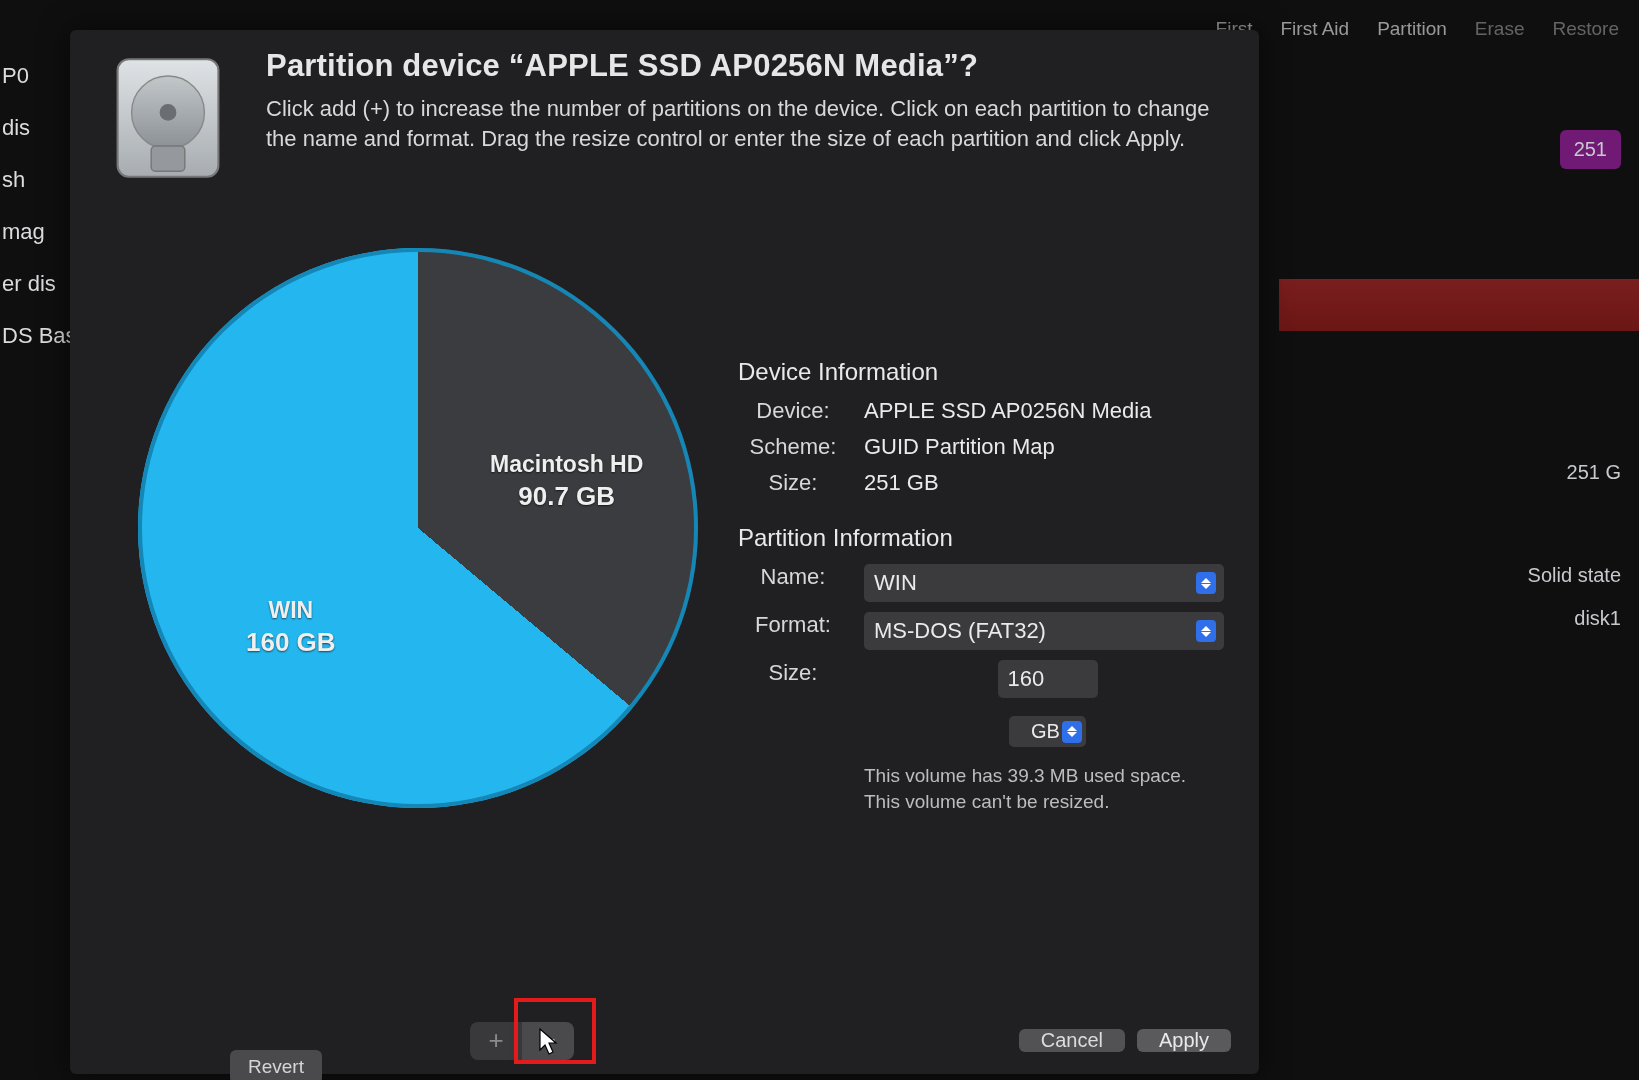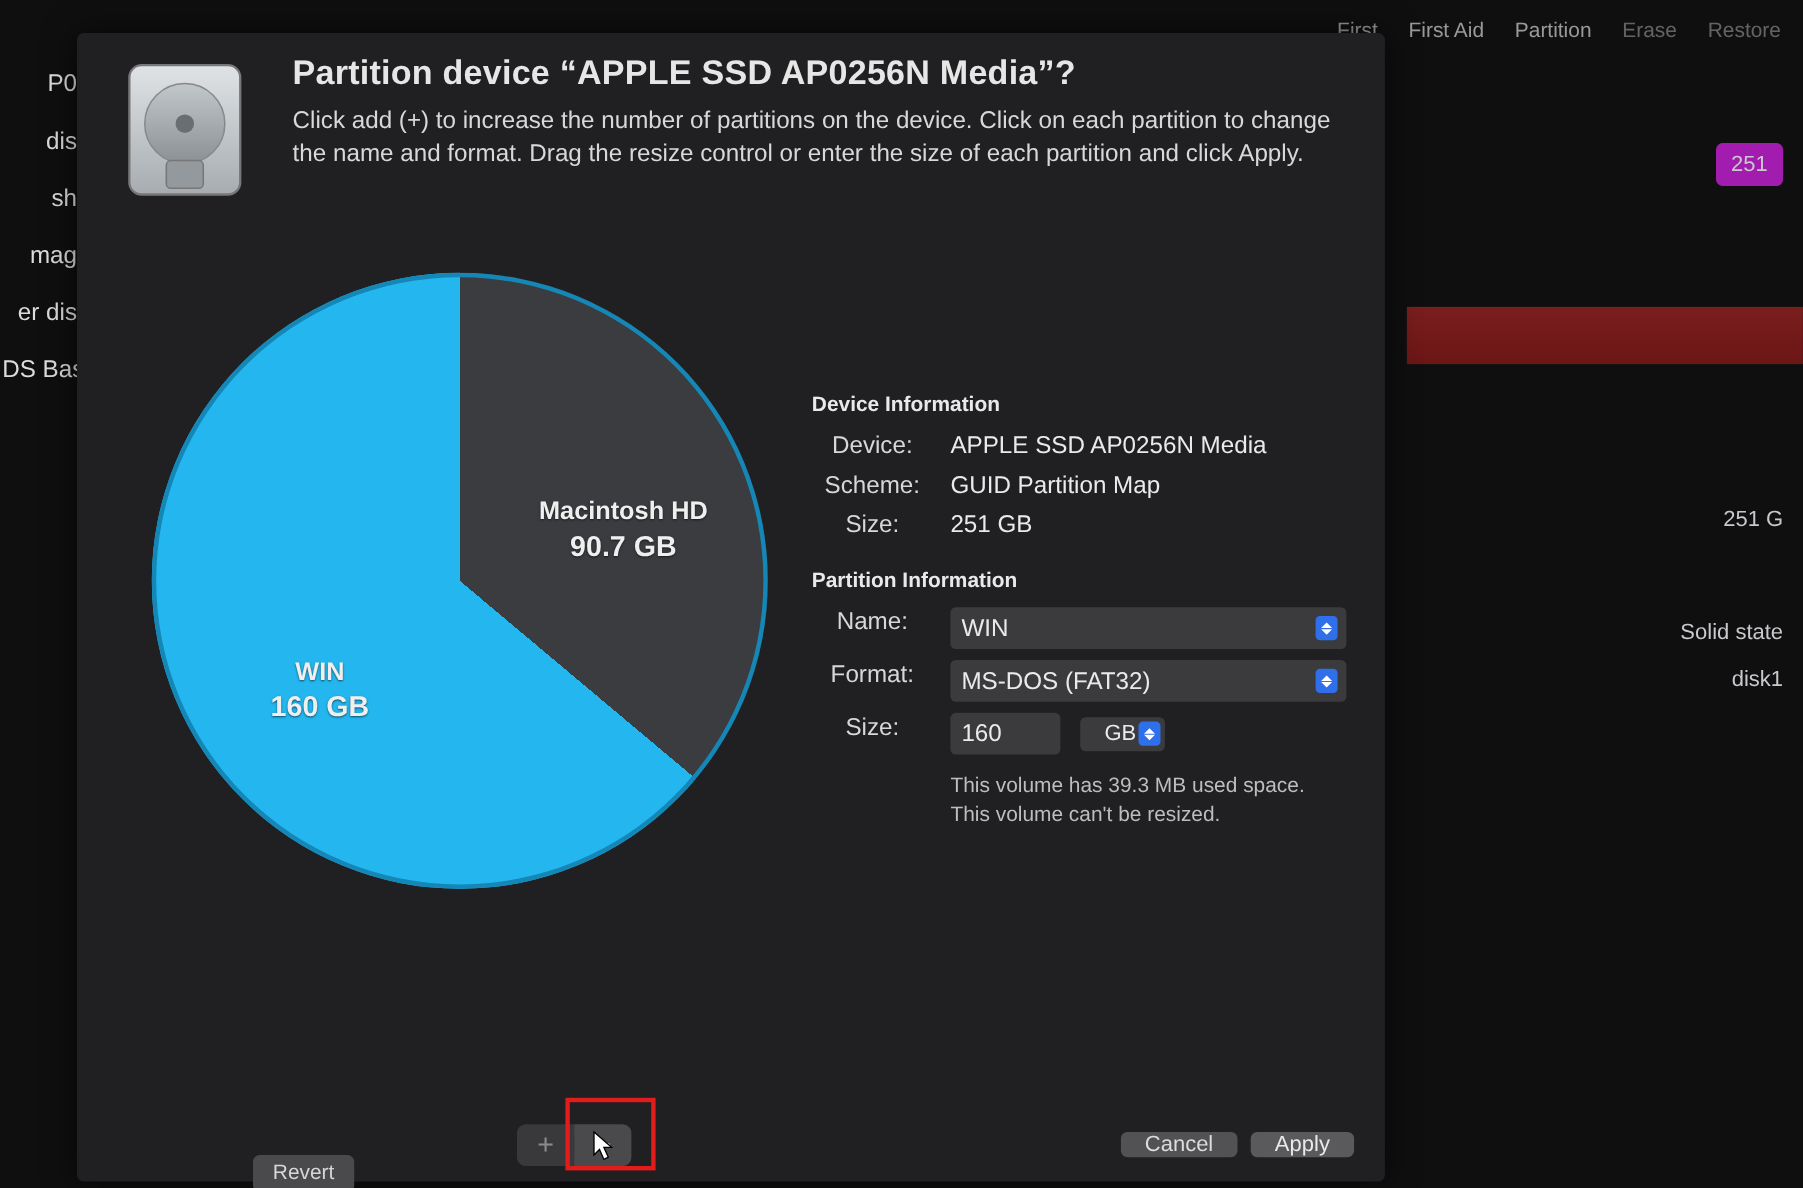--- a/index.html
+++ b/index.html
@@ -17,33 +17,32 @@
   .bg-toolbar .item { opacity: .9; }
   .bg-toolbar .item.dim { opacity: .55; }
 
   
   .bg-right {
     position: absolute; right: 0; top: 120px; width: 360px;
     color: #c8c9cc; font-size: 20px;
   }
   .bg-row { padding: 10px 18px; text-align: right; }
   .bg-right .size-box {
-    background: #a21caf; border-radius: 6px; padding: 8px 14px; display:inline-block;
+    background: #701a75; border-radius: 6px; padding: 8px 14px; display:inline-block;
   }
   .bg-right .bar-red {
     height: 52px; background: linear-gradient(#7a1e1e, #6b1616); margin-top: 100px;
   }
 
   
   .bg-left {
     position: absolute; left: 0; top: 50px; width: 70px;
     color: #dcdcdf; font-size: 22px; line-height: 52px;
     padding-left: 2px;
     overflow: hidden;
-    text-align: right;
   }
   .bg-left .li { white-space: nowrap; }
 
   
   .dialog {
     position: absolute; left: 70px; top: 30px; right: 380px; bottom: 6px;
     background: #202023; border-radius: 6px; box-shadow: 0 0 30px rgba(0,0,0,.6);
     padding: 18px 28px 80px 28px;
   }
   .hdr { display:flex; gap: 28px; align-items: flex-start; }
@@ -72,42 +71,42 @@
   }
   .pie-label {
     position: absolute; color: #efefef; font-size: 23px; font-weight: 700; text-align: center; line-height: 1.3;
     text-shadow: 0 1px 2px rgba(0,0,0,.6);
   }
   .pie-label .sub { font-weight: 600; font-size: 26px; }
 
   .info {
     flex: 1; font-size: 22px; margin-top: 110px; color: #e9e9ea;
   }
-  .info h2 { font-size: 19px; font-weight: 700; margin-bottom: 12px; }
+  .info h2 { font-size: 24px; font-weight: 400; margin-bottom: 12px; }
   .kv { display: grid; grid-template-columns: 110px 1fr; gap: 10px 16px; margin-bottom: 6px; }
   .kv .k { text-align: center; color: #d7d7d8; }
   .kv .v { color: #eaeaea; }
 
   .info h2.second { margin-top: 28px; }
 
   .field {
     background: #3b3b3e; color: #eaeaea; border: none; border-radius: 5px;
     padding: 6px 10px; font-size: 22px; width: 360px;
   }
   .field.small { width: 100px; }
   .select-wrap { position: relative; display: inline-block; }
   .select-caret {
     position: absolute; right: 8px; top: 50%; transform: translateY(-50%);
     width: 20px; height: 22px; border-radius: 4px; background: #2f6fea;
     display:flex; flex-direction: column; align-items: center; justify-content: center; gap:1px;
   }
   .select-caret .up, .select-caret .down { width:0;height:0;border-left:5px solid transparent;border-right:5px solid transparent;}
   .select-caret .up{border-bottom:5px solid #fff;}
   .select-caret .down{border-top:5px solid #fff;}
-  .size-row { display:flex; gap:18px; align-items:center; }
+  .size-row { display:flex; gap:18px; align-items:center;flex-direction:column; }
   .unit-select { display:inline-flex; align-items:center; background:#3b3b3e; border-radius:5px; padding:4px 26px 4px 22px; font-size:20px; position:relative; }
 
   .hint { color:#bdbdbe; font-size:19px; margin-top:16px; line-height:1.35; padding-left:126px;}
 
   
   .footer {
     position:absolute; left:0; right:0; bottom:22px; display:flex; align-items:center;
     padding: 0 28px;
   }
   .addremove { position:absolute; left:400px; display:flex; gap:0; }

